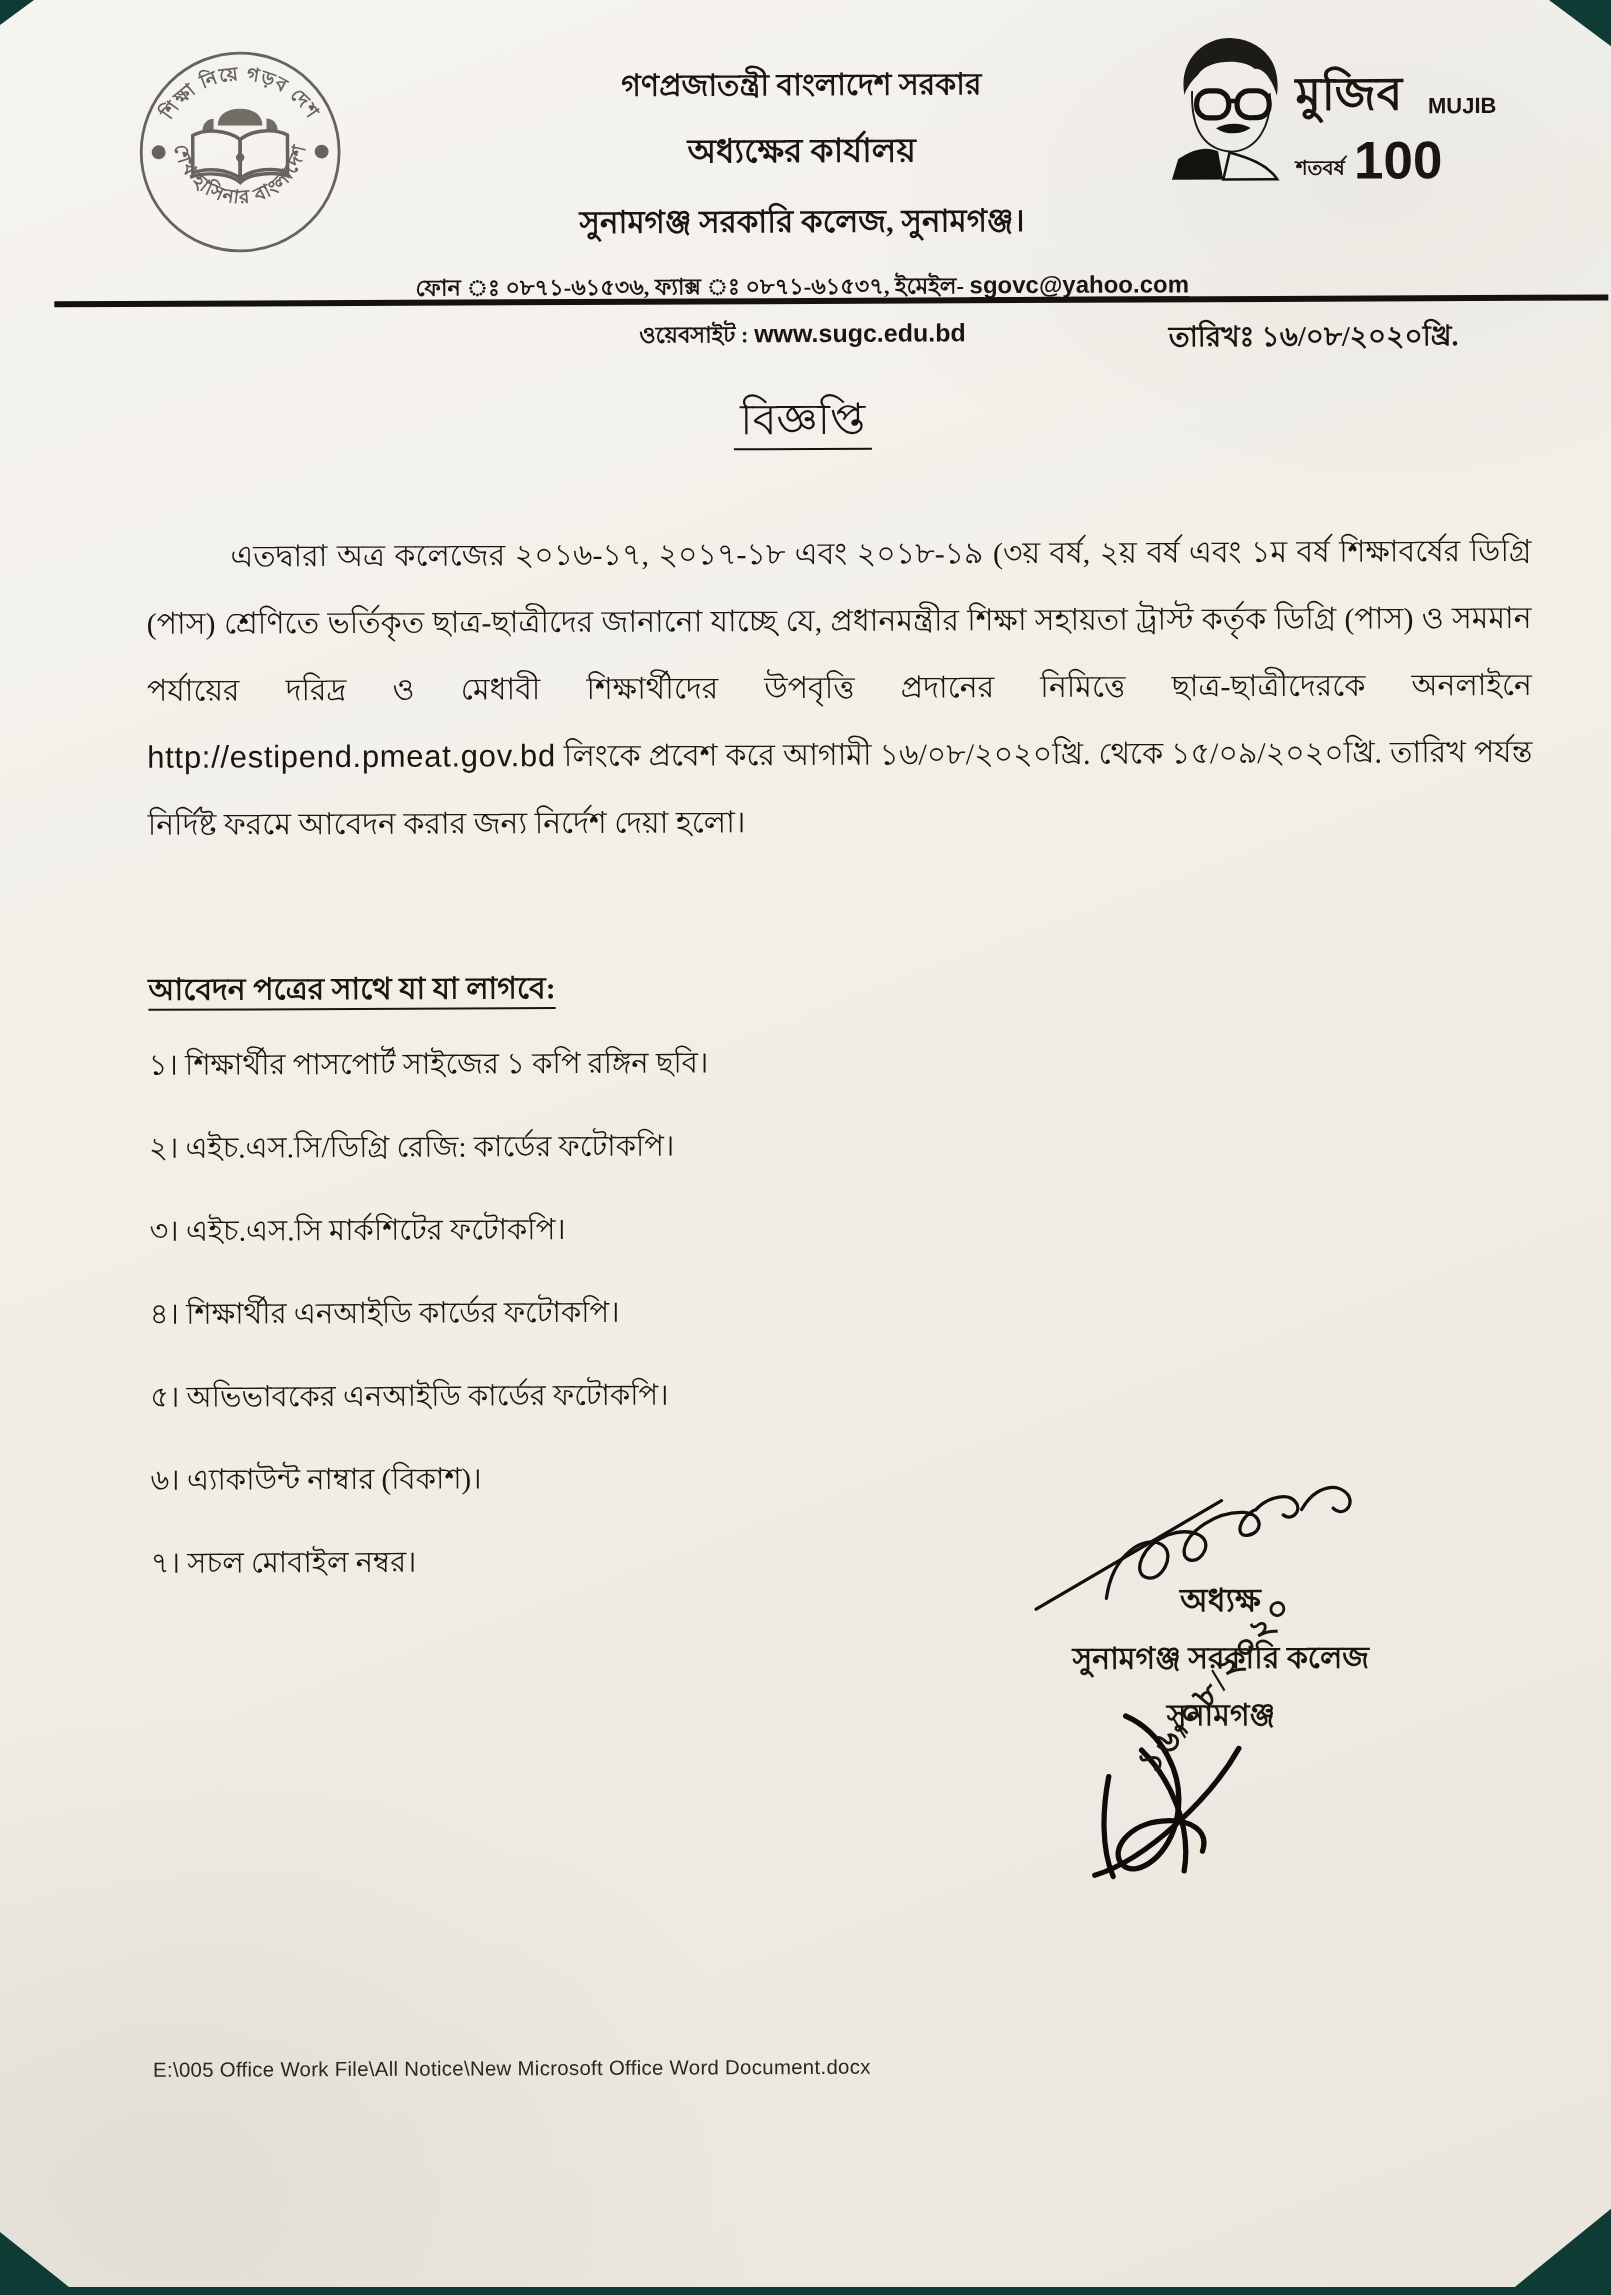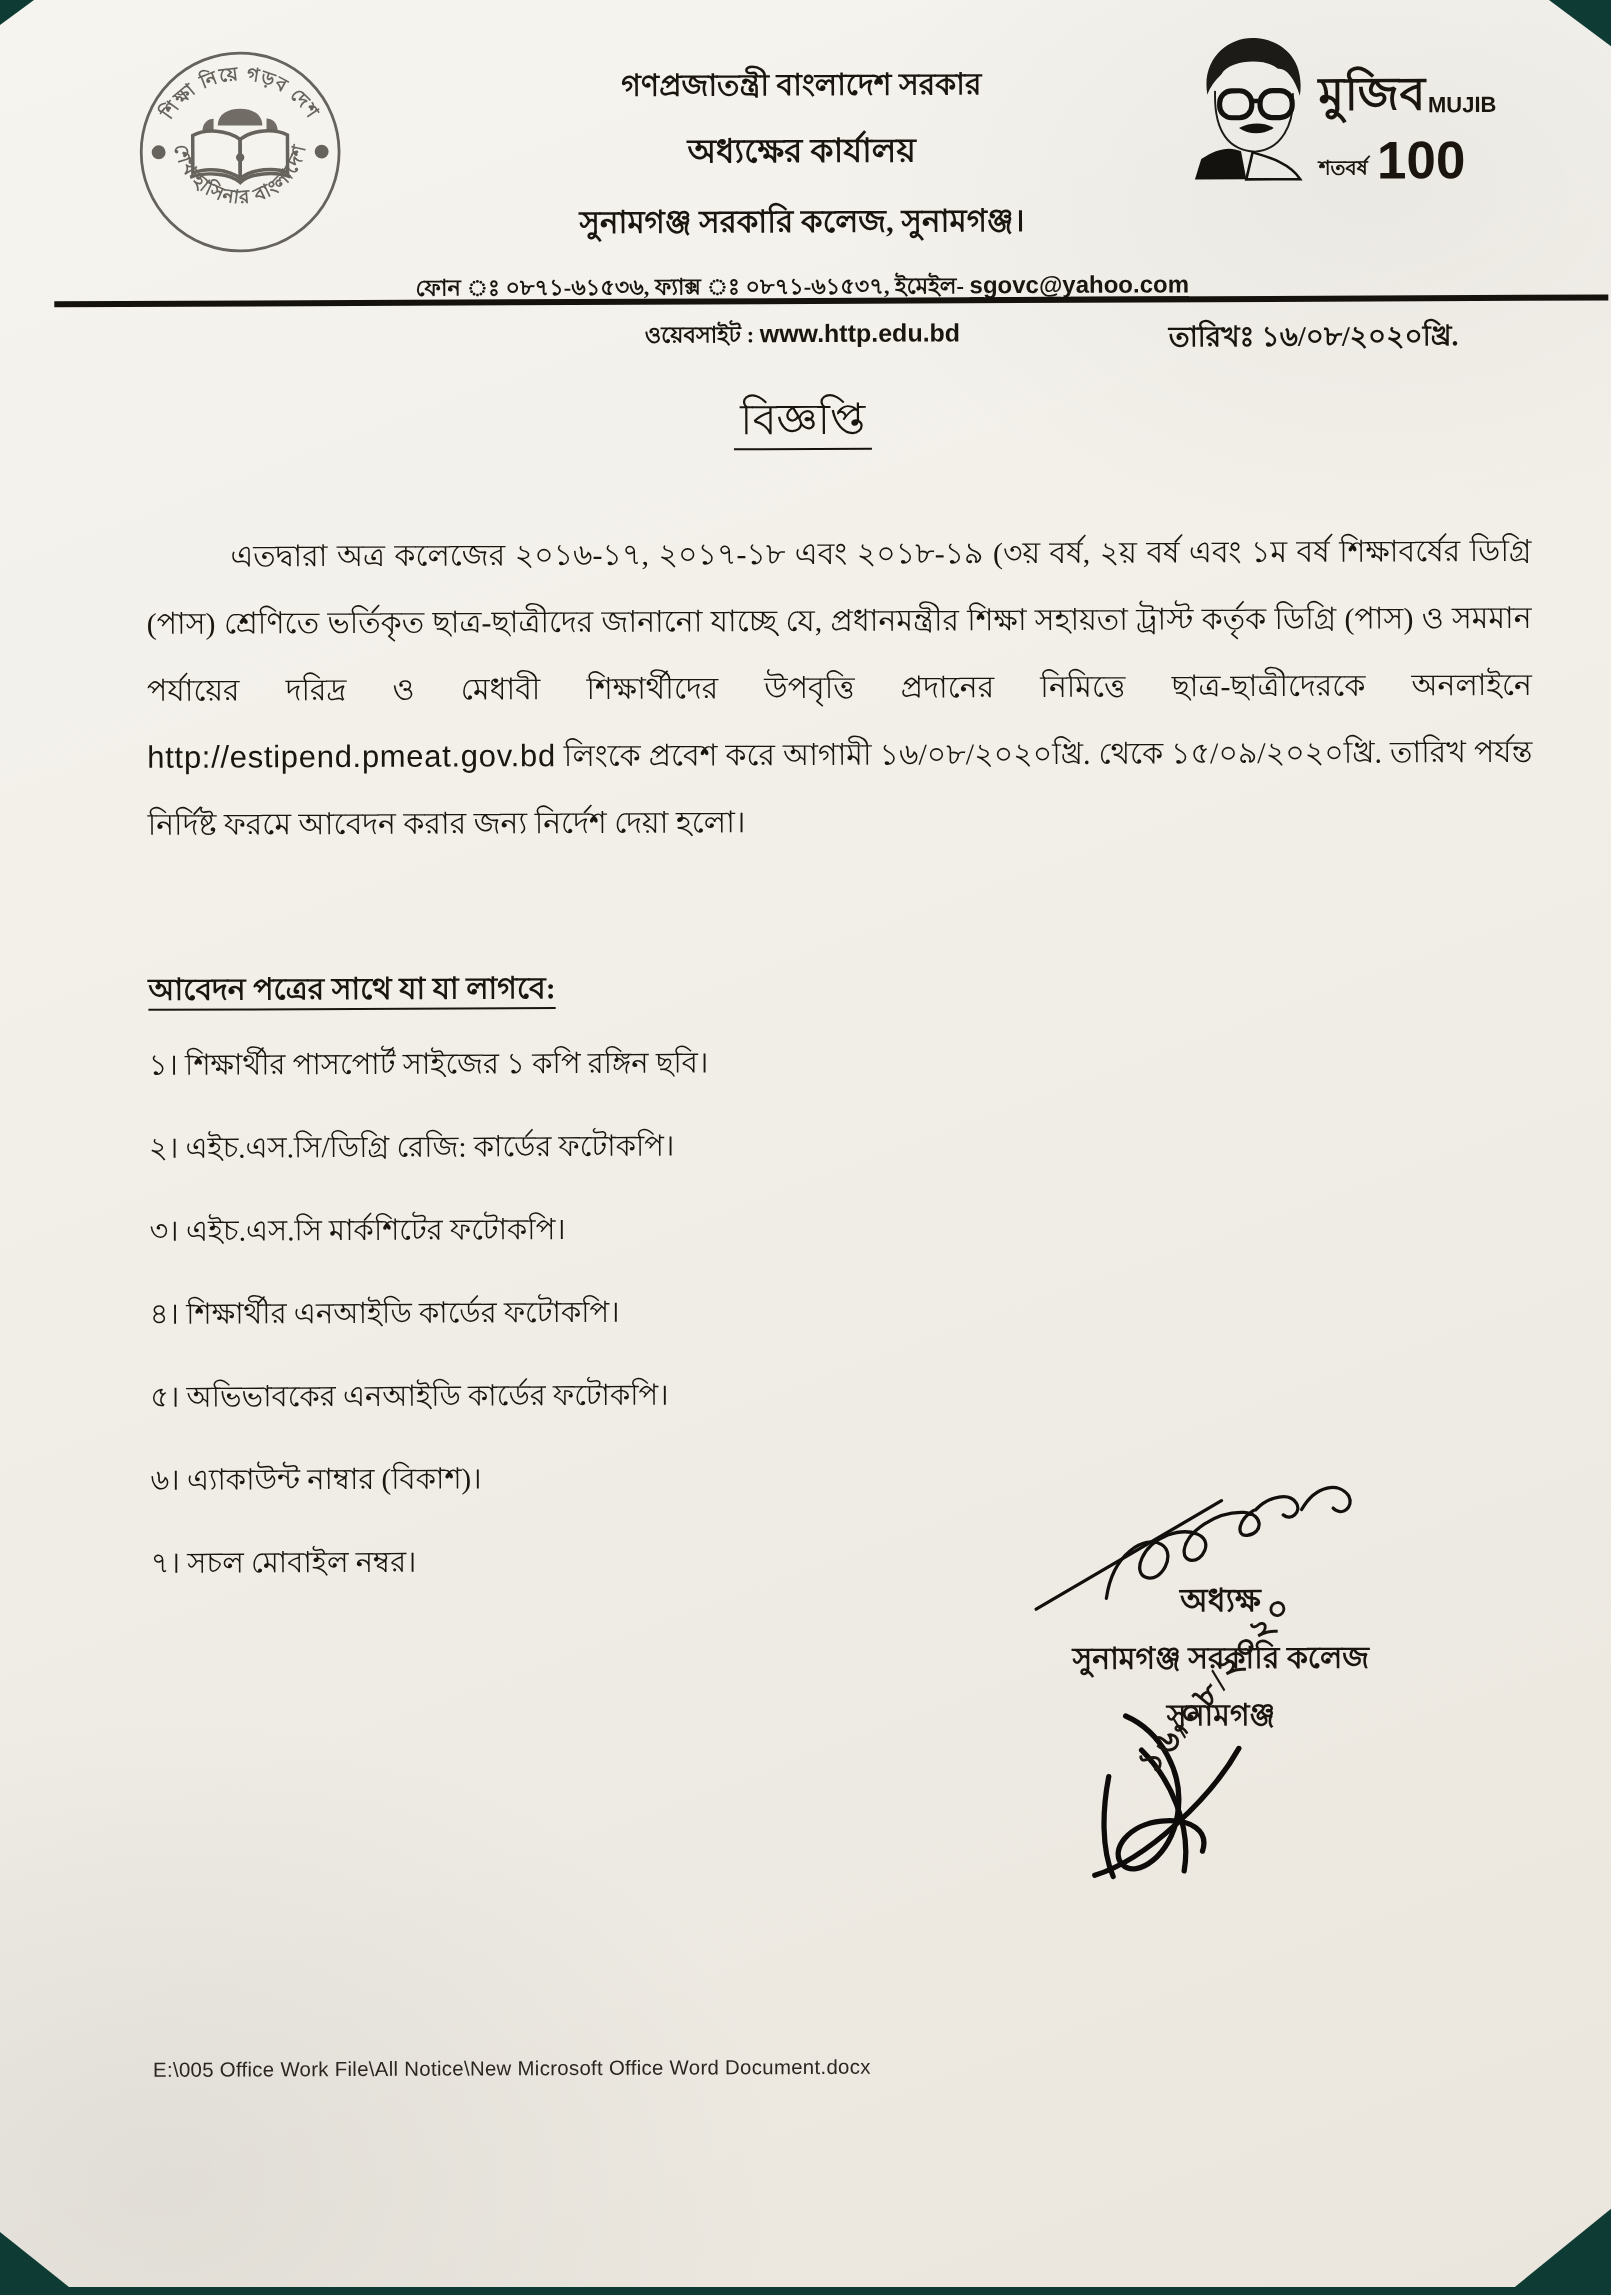--- a/index.html
+++ b/index.html
@@ -24,21 +24,21 @@
   .h-govt{font-size:30px;font-weight:bold;margin-bottom:13px;}
   .h-office{font-size:33px;font-weight:bold;margin-bottom:16px;}
   .h-college{font-size:31px;font-weight:bold;margin-bottom:20px;}
   .h-contact{font-size:22.4px;font-weight:bold;margin-bottom:10.5px;}
   .h-contact .email{font-family:"Liberation Sans",sans-serif;font-size:24px;text-decoration:underline;text-underline-offset:4px;margin-top:34px;}
   .h-web{font-size:22.4px;font-weight:bold;}
   .h-web .url{font-family:"Liberation Sans",sans-serif;font-size:25px;}
 
   .mujib{position:absolute;right:111px;top:29px;display:flex;align-items:flex-end;}
   .mujib-text{margin-left:6.6px;line-height:1;text-align:left;}
-  .mj-row1{display:flex;align-items:center;gap:2px;}
+  .mj-row1{display:flex;align-items:flex-end;gap:25px;}
   .mj-bangla{font-size:46px;font-weight:bold;letter-spacing:0.7px;}
   .mj-eng{font-size:22px;font-weight:bold;font-family:"Liberation Sans",sans-serif;margin-top:21px;}
   .mj-row2{display:flex;align-items:flex-end;gap:9.2px;margin-top:4px;}
   .mj-shoto{font-size:20px;font-weight:bold;padding-bottom:4px;margin-top:36px;}
   .mj-100{font-size:53px;font-weight:bold;font-family:"Liberation Sans",sans-serif;line-height:.8;}
 
   .rule{position:absolute;top:298px;left:58px;right:0;height:6px;background:#15110c;}
   .date-line{position:absolute;top:317px;right:150px;font-size:28px;font-weight:bold;}
 
   
@@ -114,21 +114,21 @@
       <path d="M150 132 C168 118 200 116 218 126 L218 180 C200 172 168 174 150 188 Z" fill="none" stroke="#4e4a44" stroke-width="5"></path>
       <path d="M78 186 C100 178 136 180 150 194 C164 180 200 178 222 186" fill="none" stroke="#4e4a44" stroke-width="5"></path>
       <circle cx="150" cy="158" r="6" fill="#4e4a44"></circle>
     </svg>
 
     <div class="header-center">
       <div class="h-govt">গণপ্রজাতন্ত্রী বাংলাদেশ সরকার</div>
       <div class="h-office">অধ্যক্ষের কার্যালয়</div>
       <div class="h-college">সুনামগঞ্জ সরকারি কলেজ, সুনামগঞ্জ।</div>
       <div class="h-contact"><span>ফোন ঃ ০৮৭১-৬১৫৩৬, ফ্যাক্স ঃ ০৮৭১-৬১৫৩৭, ইমেইল- </span><span class="email">sgovc@yahoo.com</span></div>
-      <div class="h-web"><span>ওয়েবসাইট : </span><span class="url">www.http.edu.bd</span></div>
+      <div class="h-web"><span>ওয়েবসাইট : </span><span class="url">www.sugc.edu.bd</span></div>
     </div>
 
     <div class="mujib">
       <svg width="122" height="155" viewBox="0 0 190 235">
         <path d="M28 102 C18 44 64 10 104 14 C150 18 180 52 172 104 C164 76 150 60 138 62 C118 44 62 48 50 70 C40 80 32 90 28 102 Z" fill="#1d1b18"></path>
         <path d="M40 96 C38 152 56 188 102 191 C142 188 164 150 161 100" fill="none" stroke="#1d1b18" stroke-width="3"></path>
         <rect x="47" y="96" width="50" height="42" rx="19" fill="none" stroke="#14120f" stroke-width="8"></rect>
         <rect x="110" y="96" width="50" height="42" rx="19" fill="none" stroke="#14120f" stroke-width="8"></rect>
         <path d="M97 112 h13" stroke="#14120f" stroke-width="7"></path>
         <path d="M77 154 C95 145 116 145 131 154 C116 165 92 165 77 154 Z" fill="#14120f"></path>

